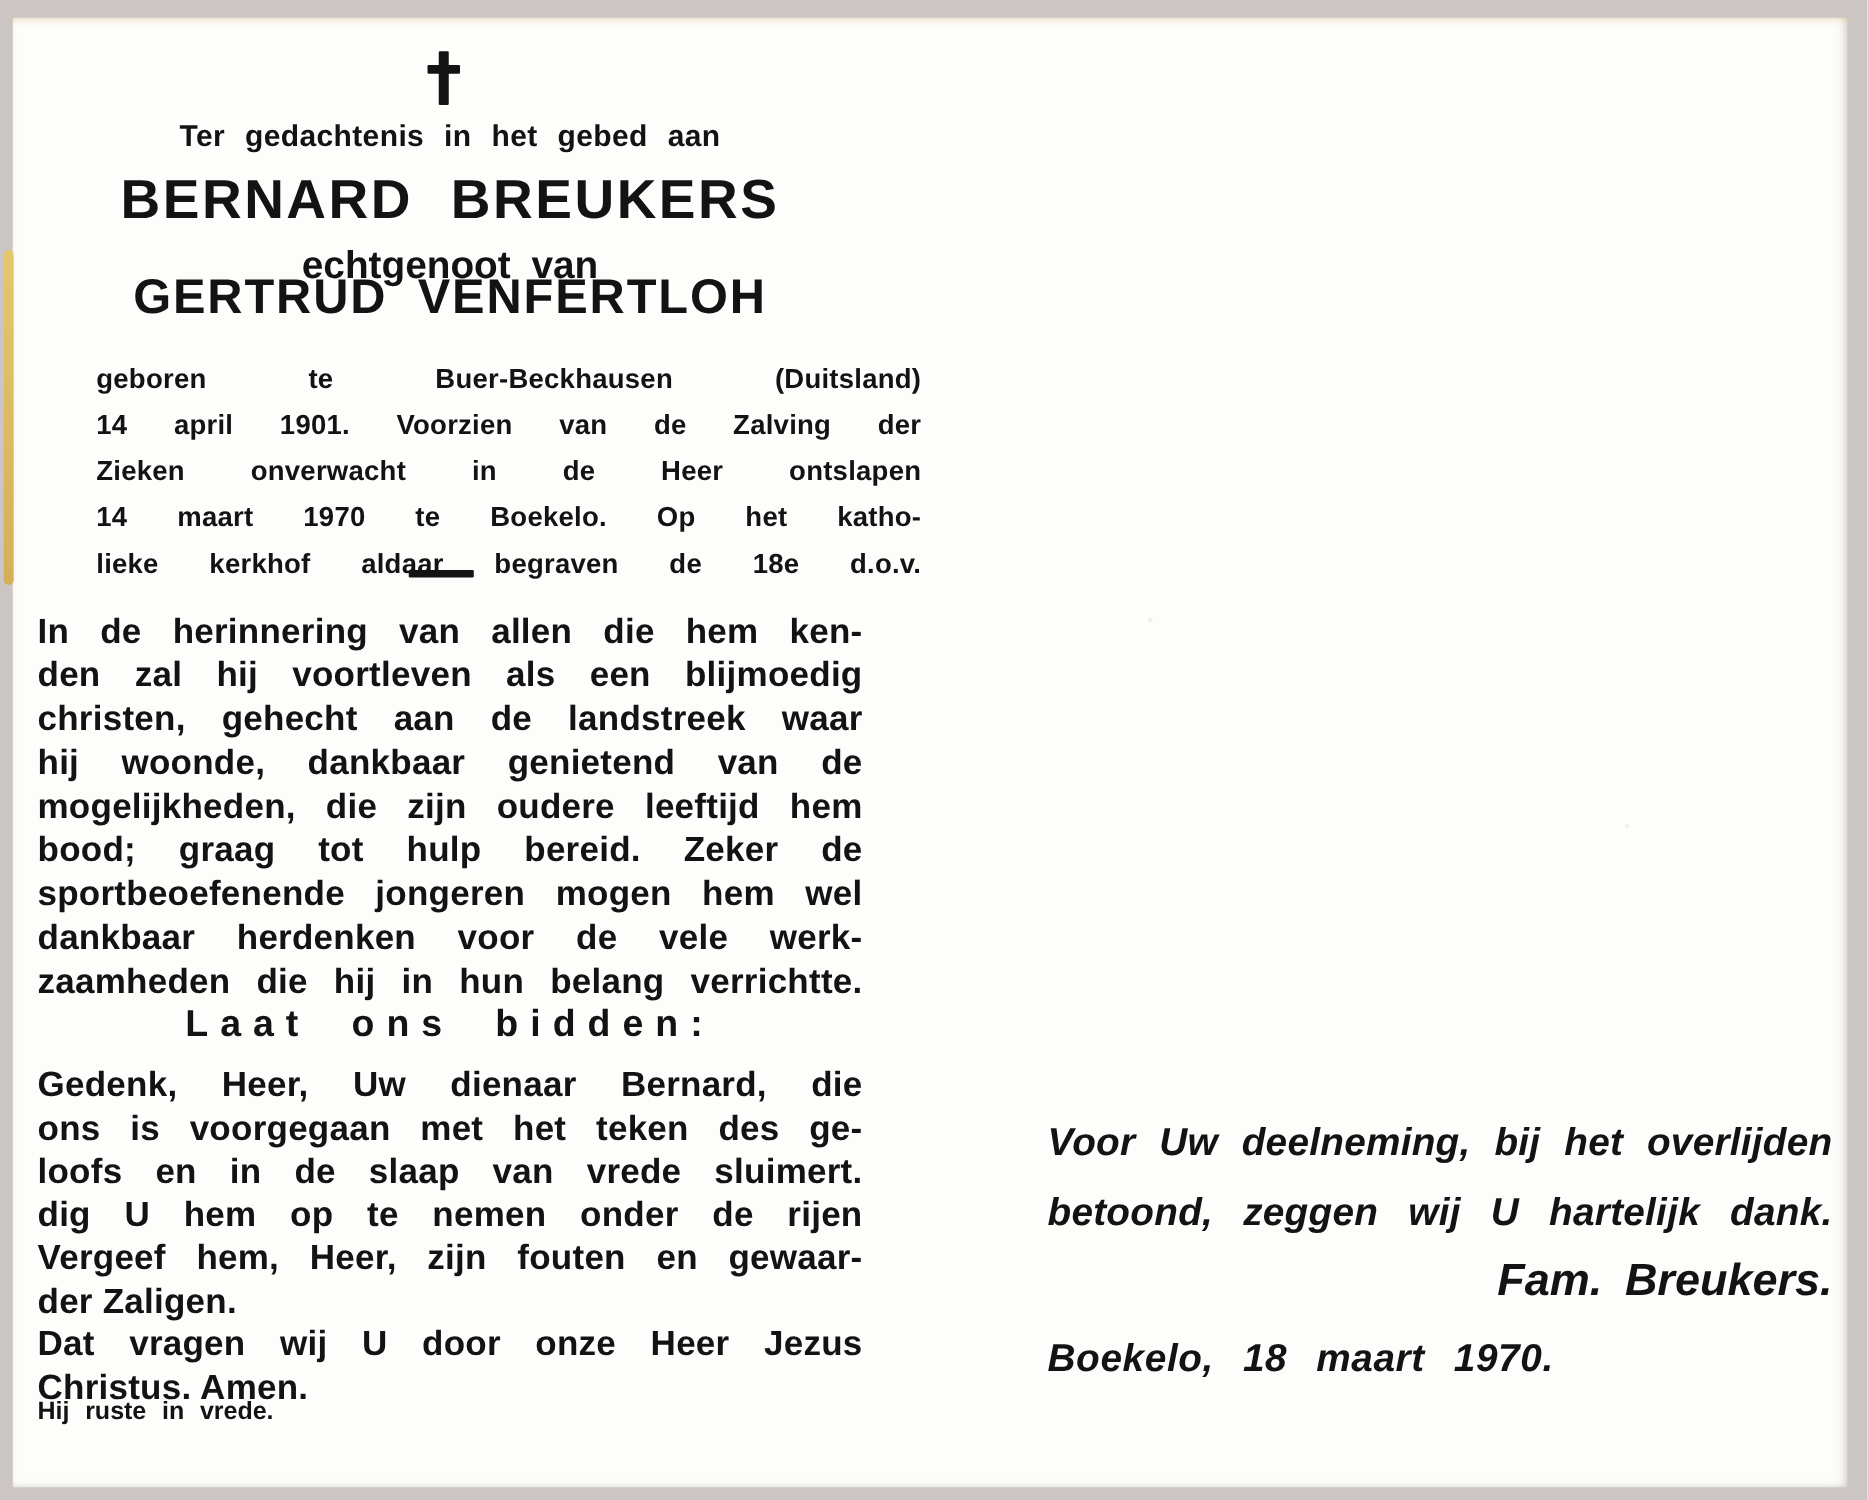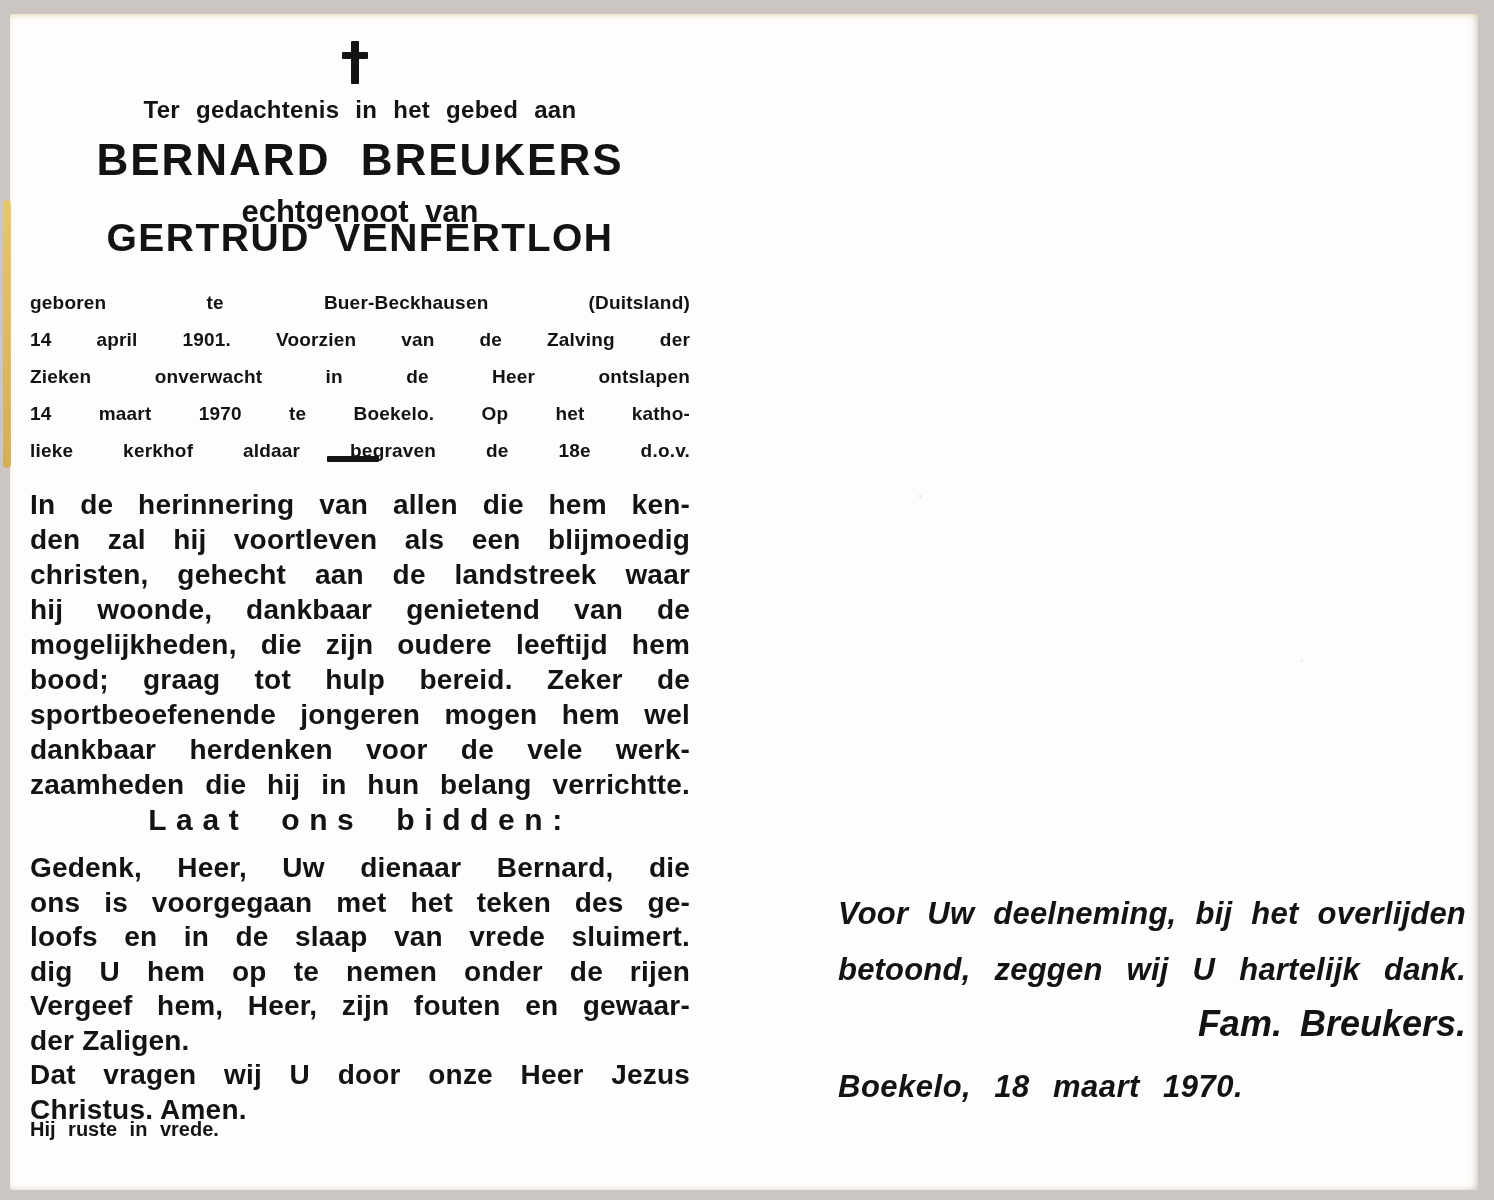--- a/index.html
+++ b/index.html
@@ -34,21 +34,21 @@
   .cross .v{position:absolute;left:9px;top:0;width:8px;height:43px;background:#131313;border-radius:1px;}
   .cross .h{position:absolute;left:0;top:11px;width:26px;height:7px;background:#131313;border-radius:1px;}
   
   .col-center{left:30px;width:660px;text-align:center;}
   .intro{top:96px;font-size:24px;word-spacing:9px;letter-spacing:.3px;}
   .name{top:135px;font-size:44px;letter-spacing:2px;word-spacing:16px;}
   .relation{top:194px;font-size:31px;word-spacing:8px;}
   .spouse{top:216px;font-size:39px;letter-spacing:1.5px;word-spacing:12px;}
   
   .block{position:absolute;left:30px;width:660px;color:#131313;font-weight:700;}
-  .bio{top:284px;font-size:19px;line-height:37px;}
+  .bio{top:284px;font-size:22px;line-height:37px;margin-left:47px;}
   .memorial{top:487px;font-size:28px;line-height:35px;}
   .prayer{top:851px;font-size:28px;line-height:34.5px;}
   .jline{text-align:justify;text-align-last:justify;letter-spacing:.2px;}
   .jline.no-just{text-align:left;text-align-last:left;}
   .divider{position:absolute;left:327px;top:456px;width:52px;height:6px;background:#131313;border-radius:1px;}
   .prayer-heading{top:803px;font-size:30px;letter-spacing:.32em;word-spacing:.5em;}
   .closing{top:1118px;font-size:20px;text-align:left;word-spacing:7px;}
   
   .thanks{position:absolute;left:838px;top:886px;width:628px;
     font-style:italic;font-size:31px;line-height:56px;color:#131313;font-weight:700;}

